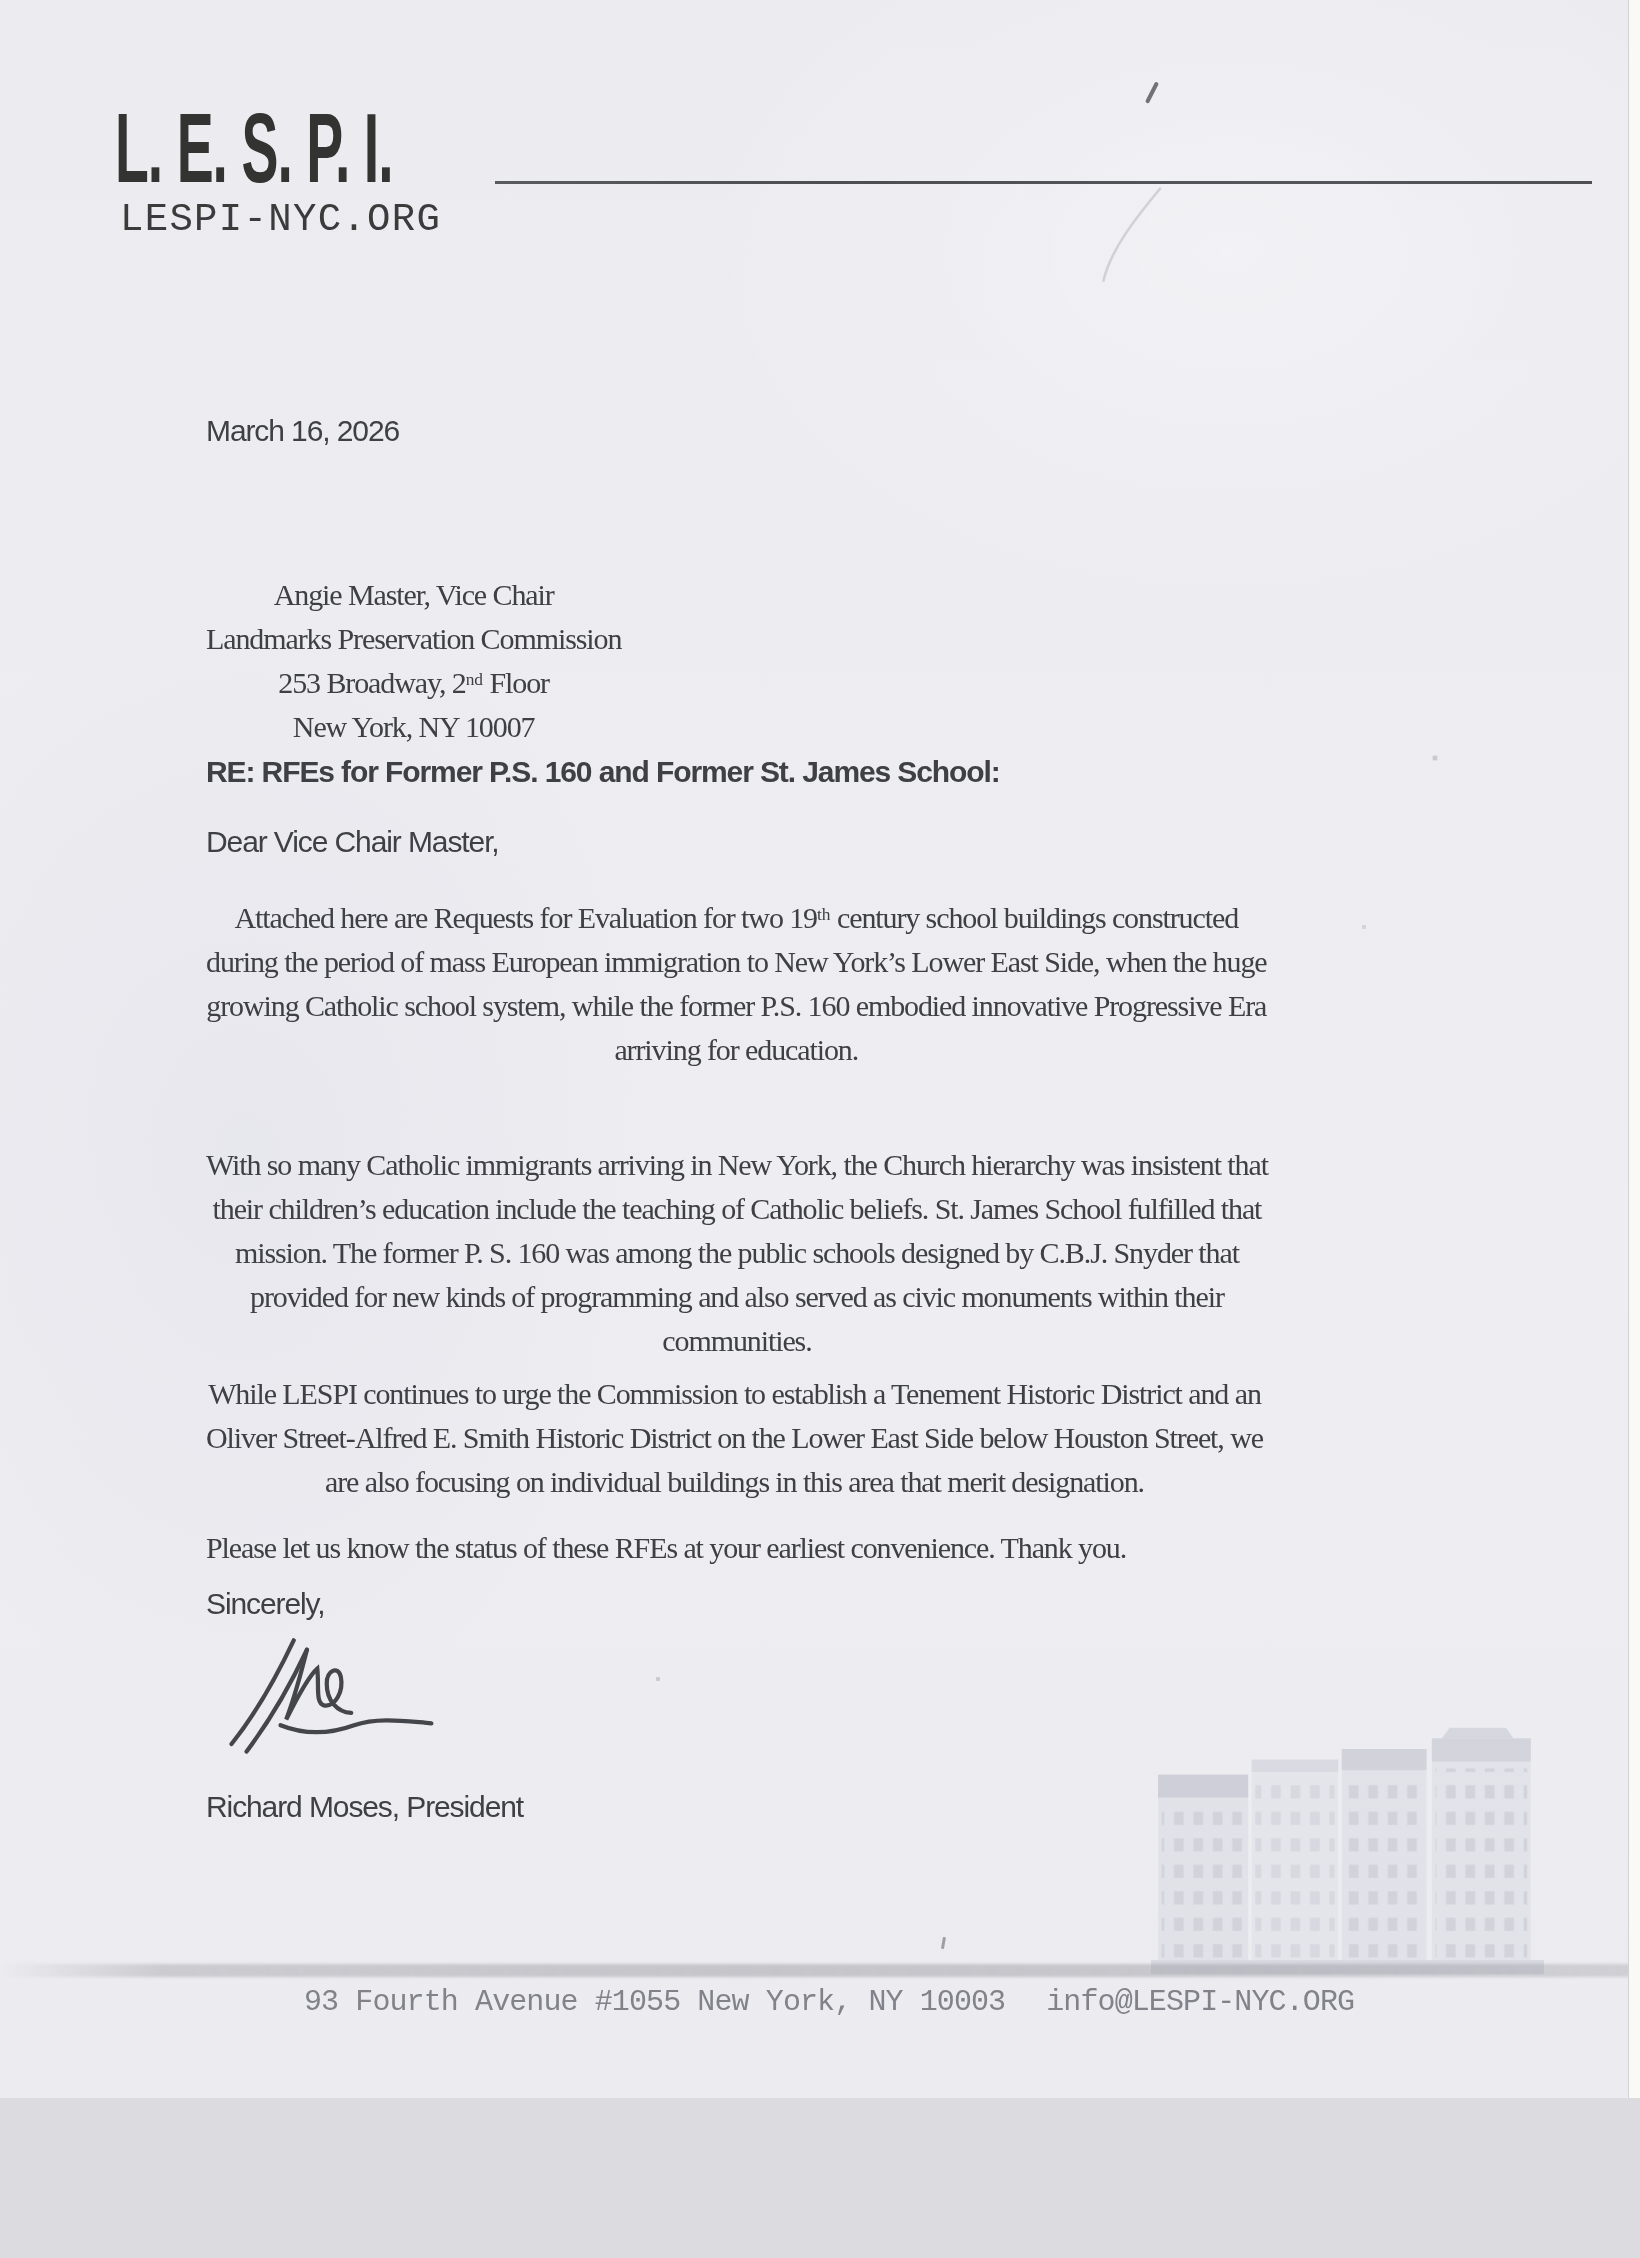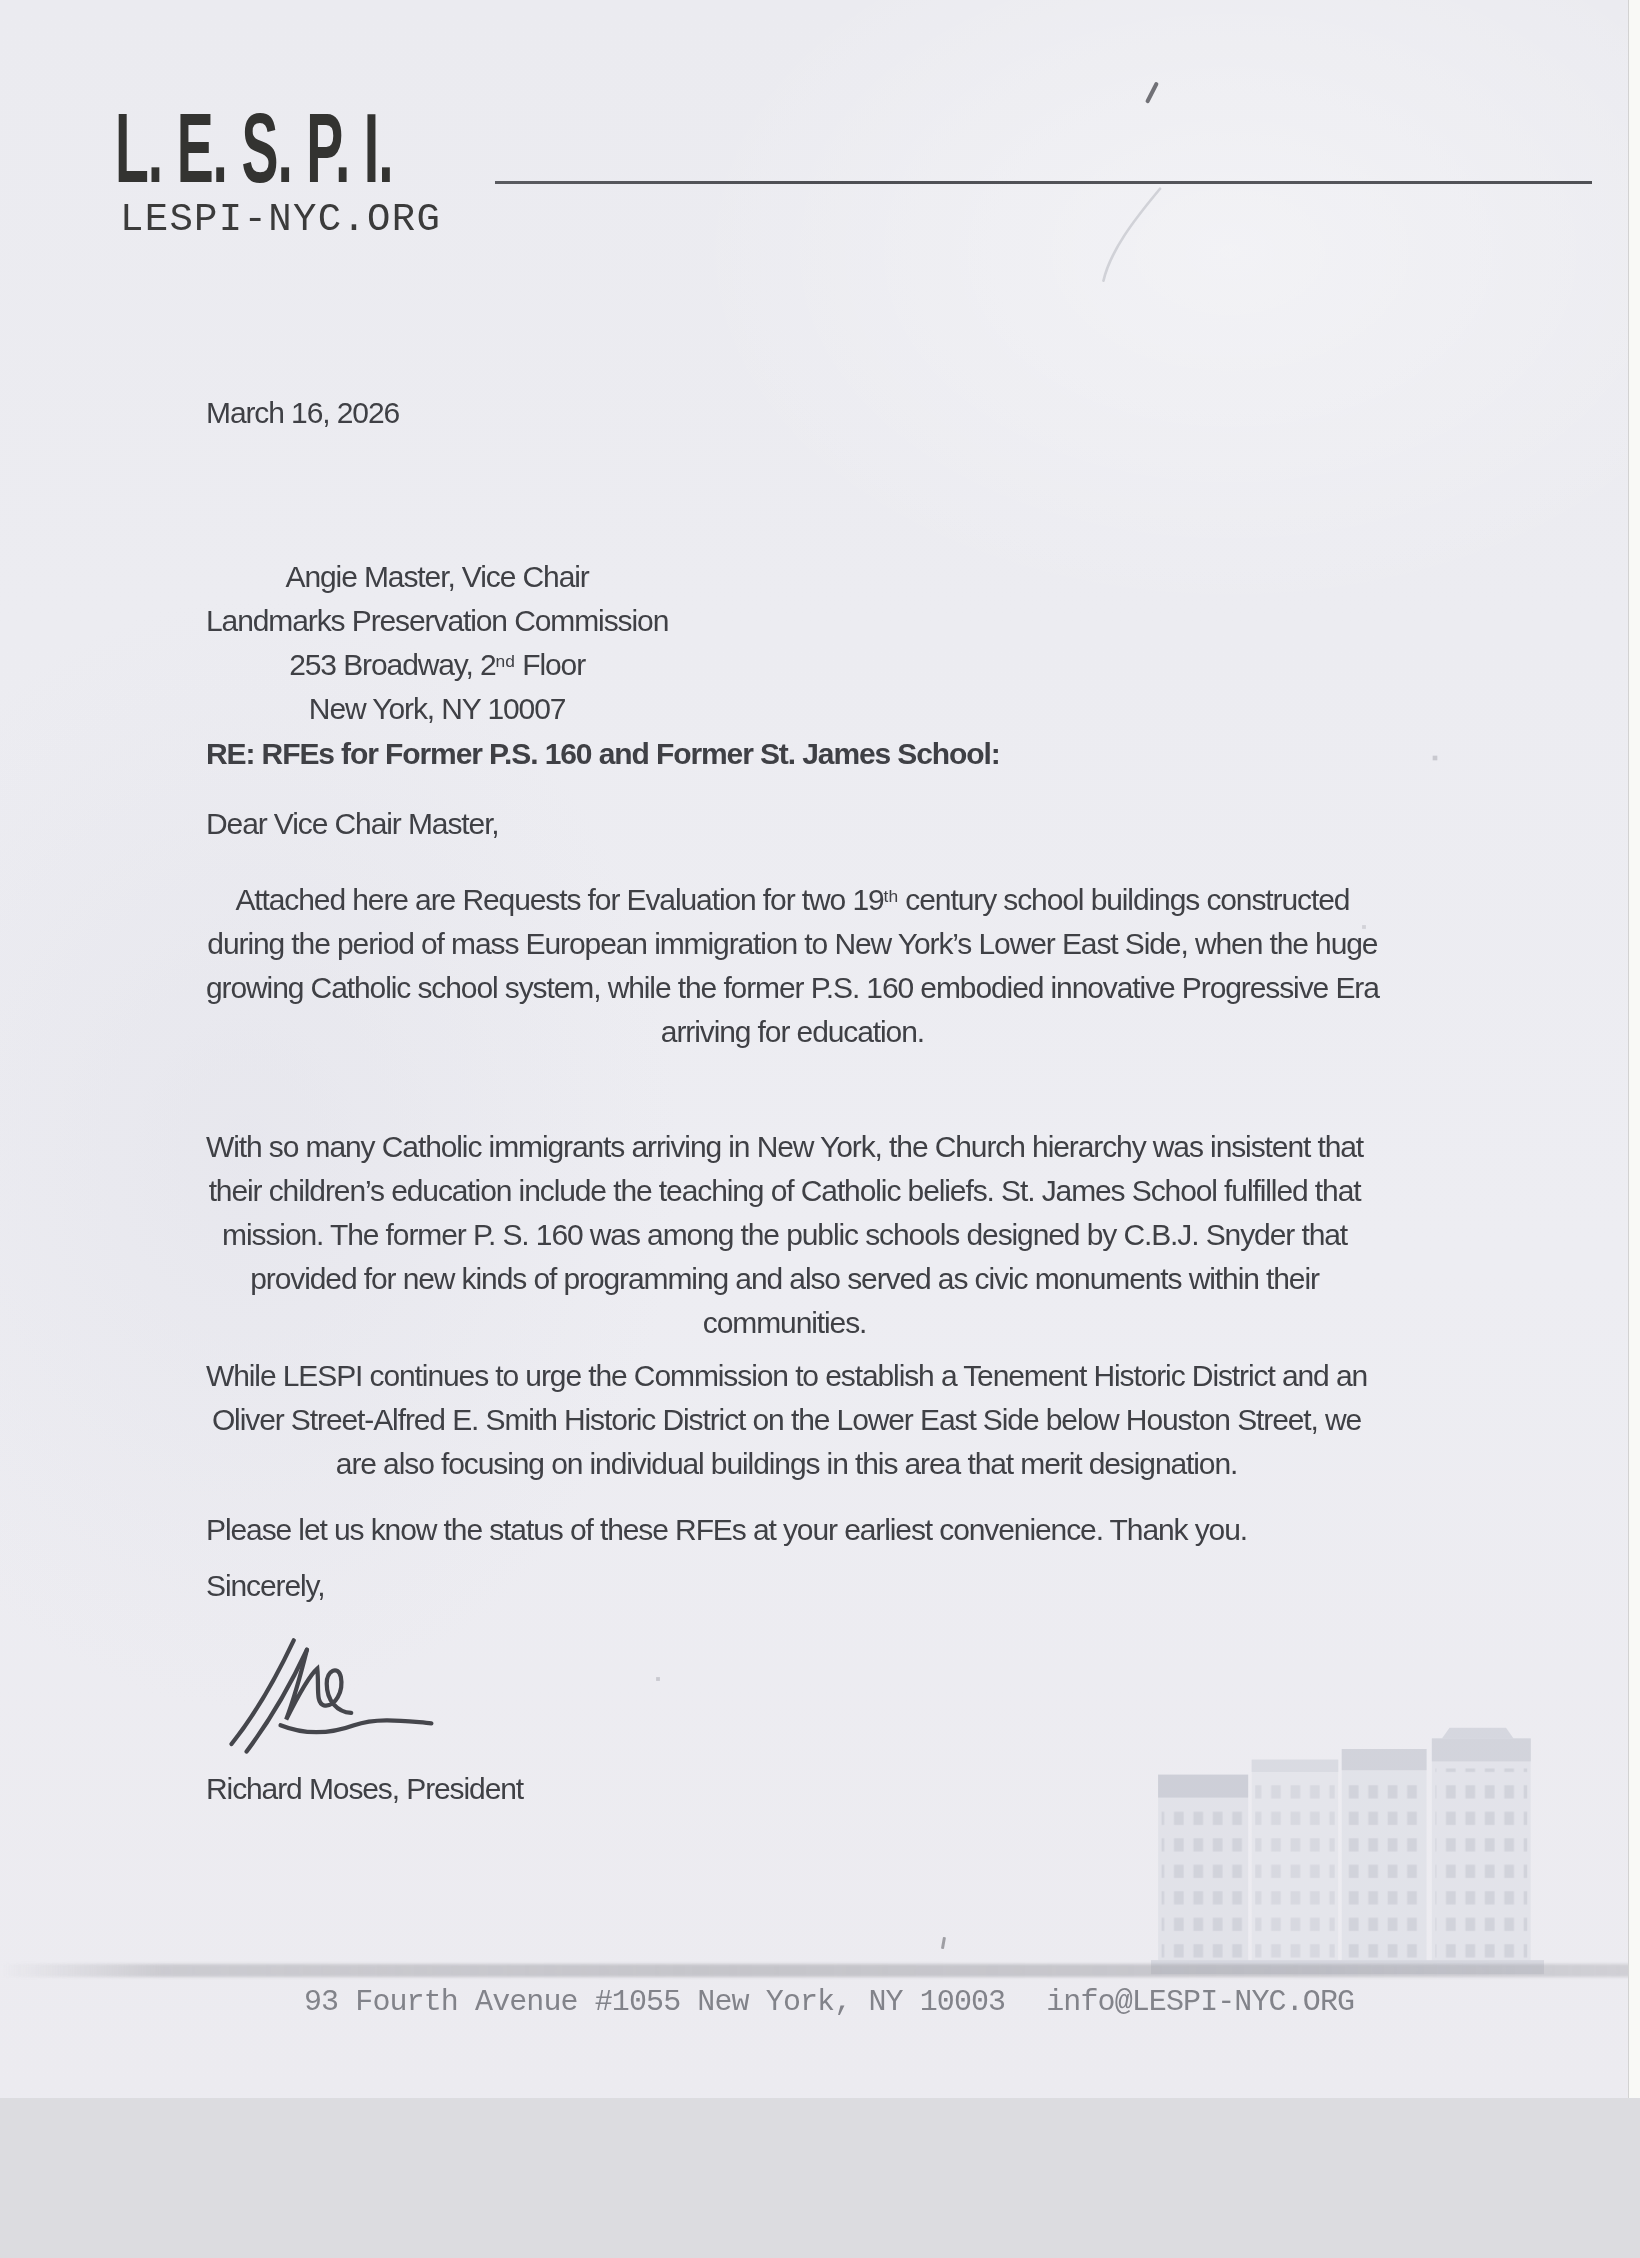--- a/index.html
+++ b/index.html
@@ -40,22 +40,23 @@
     position:absolute;left:1150px;top:81px;width:3.5px;height:23px;
     background:#5a5b60;border-radius:1.8px;transform:rotate(27deg);opacity:.85;
   }
   .arc-artifact{position:absolute;left:1098px;top:187px;width:71px;height:99px;}
 
   
   .textblock{
     position:absolute;left:206px;
     font-size:30px;letter-spacing:-1.1px;color:#3f4045;
     white-space:nowrap;
-  }
-  .tline{height:44px;line-height:44px;}
+    margin-top:18px;
+  }
+  .tline{height:44px;line-height:44px;font-family:Liberation Serif, serif;}
   sup{font-size:.58em;position:relative;top:-.45em;vertical-align:baseline;letter-spacing:0;}
   .b-date{top:396px;}
   .b-recipient{top:555px;}
   .b-subject{top:737px;font-weight:bold;}
   .b-salutation{top:807px;}
   .b-p1{top:878px;}
   .b-p2{top:1125px;}
   .b-p3{top:1354px;}
   .b-p4{top:1508px;}
   .b-closing{top:1569px;}

